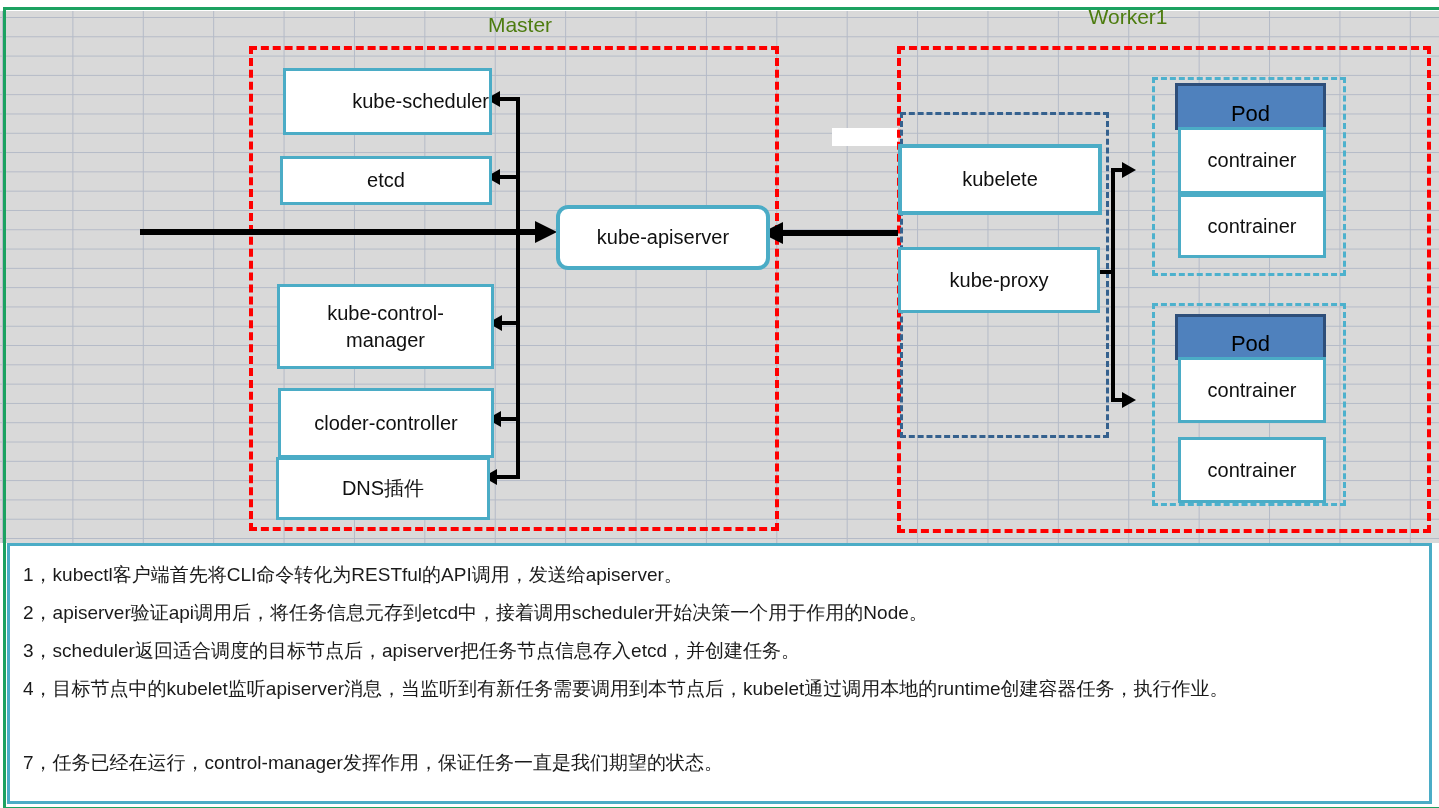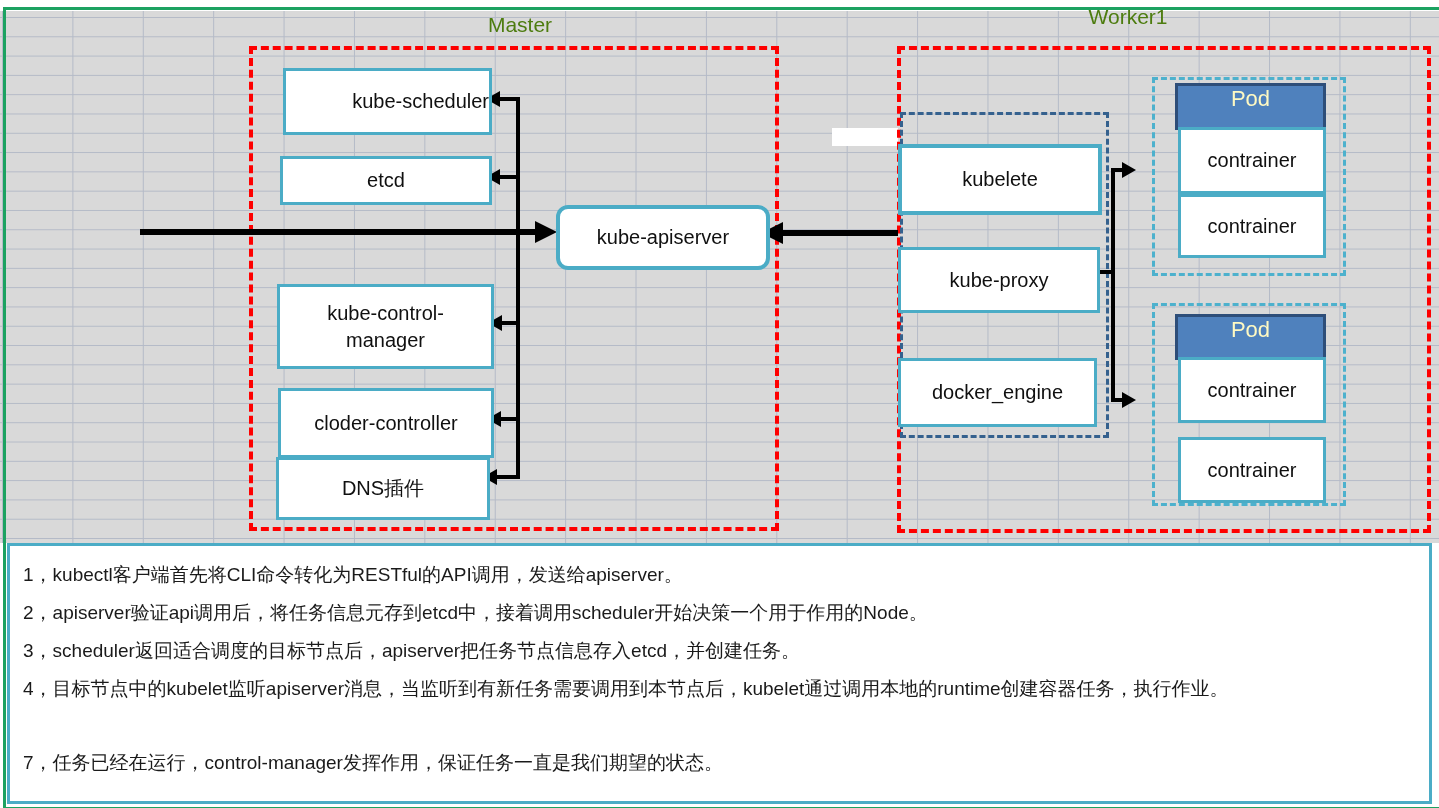--- a/index.html
+++ b/index.html
@@ -14,21 +14,21 @@
   #sheet-border{left:3px;top:7px;width:1433px;height:797px;border:3px solid #1CA261;border-right:none;pointer-events:none;z-index:6;}
   .title{font-size:21px;color:#4d7c0f;text-align:center;z-index:3;}
   
   .red-frame{border:4px dashed #FE0000;z-index:2;}
   .navy-frame{border:3px dashed #35618E;z-index:2;}
   .pod-frame{border:3px dashed #4DB1CD;z-index:2;}
   
   .node{border:3px solid #4BACC6;background:#ffffff;display:flex;align-items:center;justify-content:center;
         font-size:20px;color:#101010;text-align:center;z-index:4;line-height:1.35;}
   .node.thick{border-width:4px;}
-  .pod-header{background:#4F81BD;border:3px solid #2E4E79;color:#fef9c3;display:flex;align-items:flex-start;justify-content:center;
+  .pod-header{background:#4F81BD;border:3px solid #2E4E79;color:#000000;display:flex;align-items:flex-end;justify-content:center;
         font-size:22px;z-index:4;}
   .white-patch{background:#ffffff;z-index:1;}
   
   .cline{background:#000000;z-index:3;}
   .ah{width:0;height:0;z-index:3;}
   .ah.left{border-top:8px solid transparent;border-bottom:8px solid transparent;border-right:14px solid #000;}
   .ah.right{border-top:8px solid transparent;border-bottom:8px solid transparent;border-left:14px solid #000;}
   .ah.big-right{border-top:11px solid transparent;border-bottom:11px solid transparent;border-left:22px solid #000;}
   .ah.big-left{border-top:11px solid transparent;border-bottom:11px solid transparent;border-right:22px solid #000;}
   
@@ -95,23 +95,20 @@
   <div class="abs node" style="left:276px;top:457px;width:208px;height:57px;">
     <span>DNS插件</span>
   </div>
 
   <div class="abs node thick" style="left:898px;top:144px;width:196px;height:63px;">
     <span>kubelete</span>
   </div>
   <div class="abs node" style="left:898px;top:247px;width:196px;height:60px;">
     <span>kube-proxy</span>
   </div>
-  <div class="abs node" style="left:898px;top:358px;width:193px;height:63px;">
-    <span>docker_engine</span>
-  </div>
 
   <div class="abs pod-header" style="left:1175px;top:83px;width:145px;height:41px;">
     <span>Pod</span>
   </div>
   <div class="abs node" style="left:1178px;top:127px;width:142px;height:61px;">
     <span>contrainer</span>
   </div>
   <div class="abs node" style="left:1178px;top:194px;width:142px;height:58px;">
     <span>contrainer</span>
   </div>

